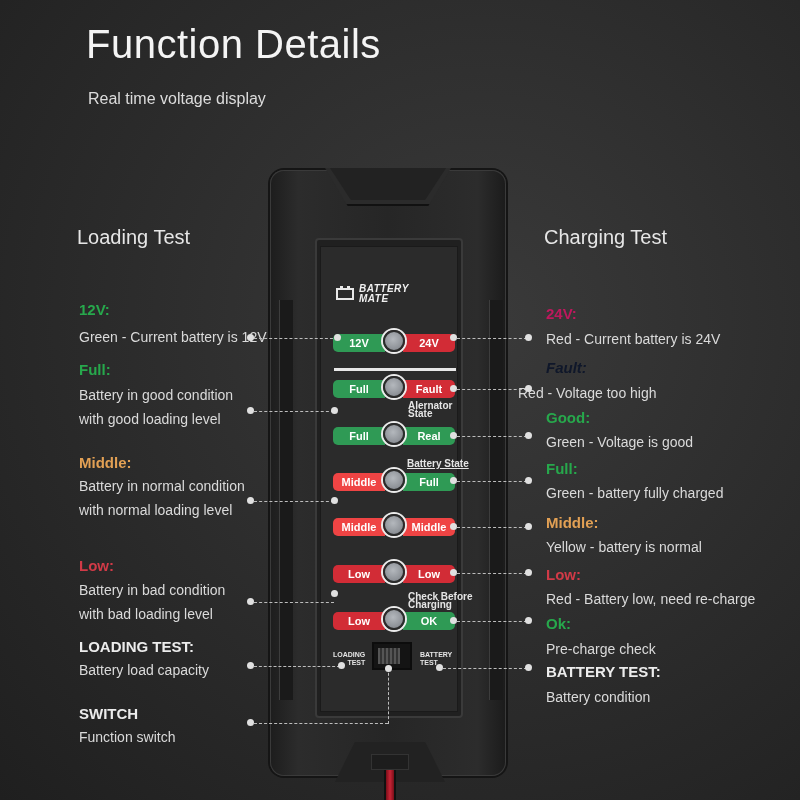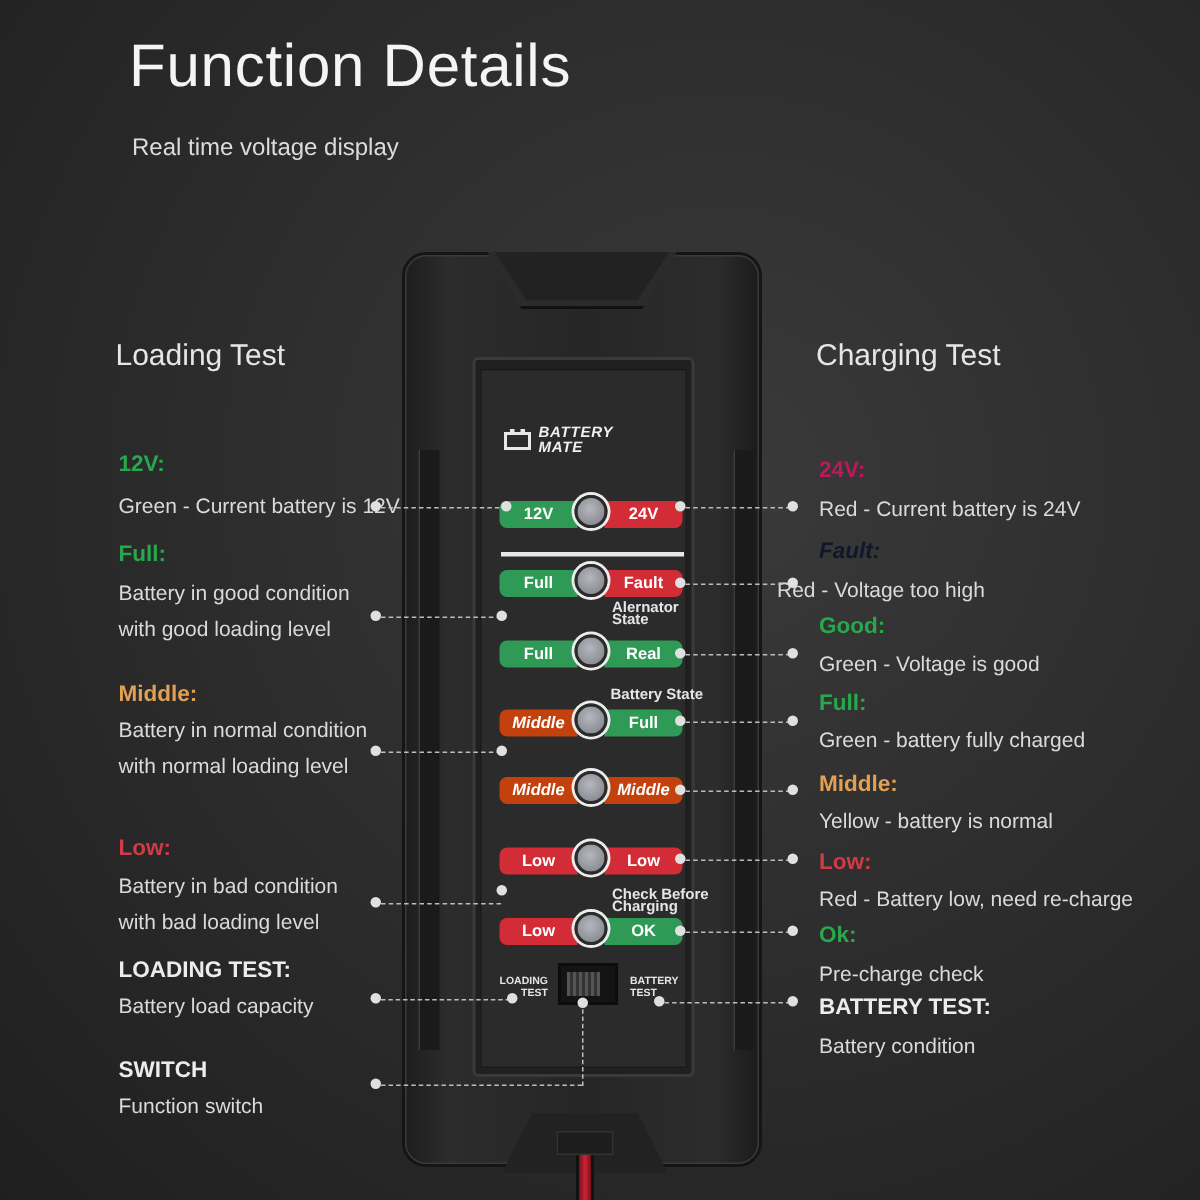--- a/index.html
+++ b/index.html
@@ -66,21 +66,21 @@
   
   .row { position: absolute; left: 333px; width: 122px; height: 18px; }
   .pill {
     position: absolute; top: 0; height: 18px; width: 52px;
     font-size: 11px; font-weight: 700; color: #fff; text-align: center; line-height: 18px;
   }
   .pill.l { left: 0; border-radius: 5px 0 0 5px; }
   .pill.r { right: 0; border-radius: 0 5px 5px 0; }
   .p-green { background: #2f9a55; }
   .p-red { background: #d22c36; }
-  .p-orange { background: #c2410c; font-style: italic; }
+  .p-orange { background: #ef4444; }
   .led {
     position: absolute; left: 50px; top: -4px; width: 22px; height: 22px; border-radius: 50%;
     background: radial-gradient(circle at 45% 40%, #b4b8bd, #8c9096 70%);
     border: 2px solid #2b2b2b;
     box-shadow: 0 0 0 2px #ececec;
     z-index: 2;
   }
   .divider { left: 334px; top: 368px; width: 122px; height: 3px; background: #e8e8e8; }
   .tiny { font-size: 10px; font-weight: 700; color: #e5e5e5; line-height: 8px; text-align: left; }
 
@@ -135,21 +135,21 @@
 </div>
 <div class="abs tiny" style="left:408px; top:402px;">
   <div>Alernator</div>
   <div>State</div>
 </div>
 <div class="row" style="top:427px;">
   <div class="pill l p-green">Full</div>
   <div class="led"></div>
   <div class="pill r p-green">Real</div>
 </div>
-<div class="abs tiny" style="left:407px; top:460px;">Battery State</div>
+<div class="abs tiny" style="left:407px; top:460px;text-decoration:underline;">Battery State</div>
 <div class="row" style="top:473px;">
   <div class="pill l p-orange">Middle</div>
   <div class="led"></div>
   <div class="pill r p-green">Full</div>
 </div>
 <div class="row" style="top:518px;">
   <div class="pill l p-orange">Middle</div>
   <div class="led"></div>
   <div class="pill r p-orange">Middle</div>
 </div>

